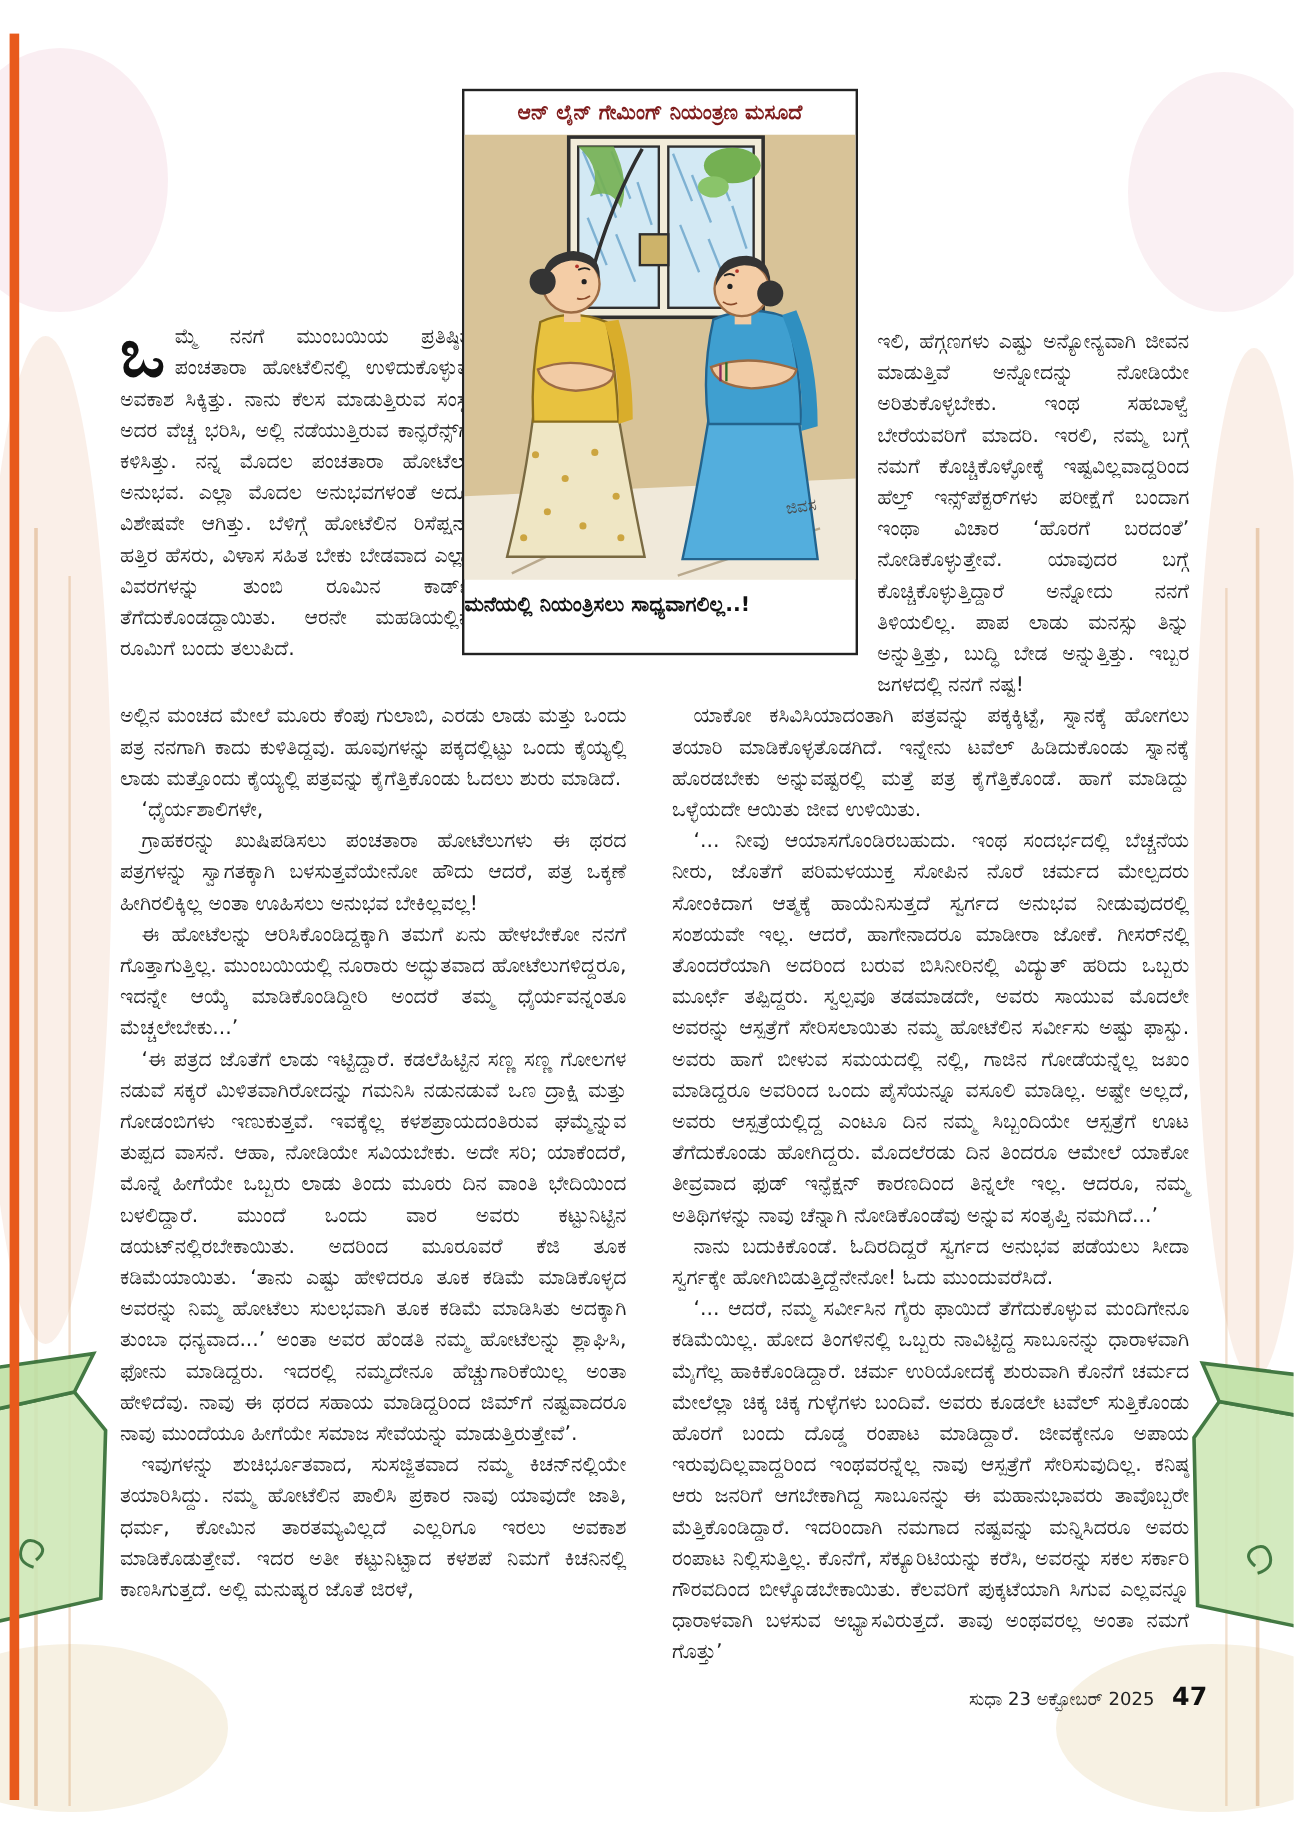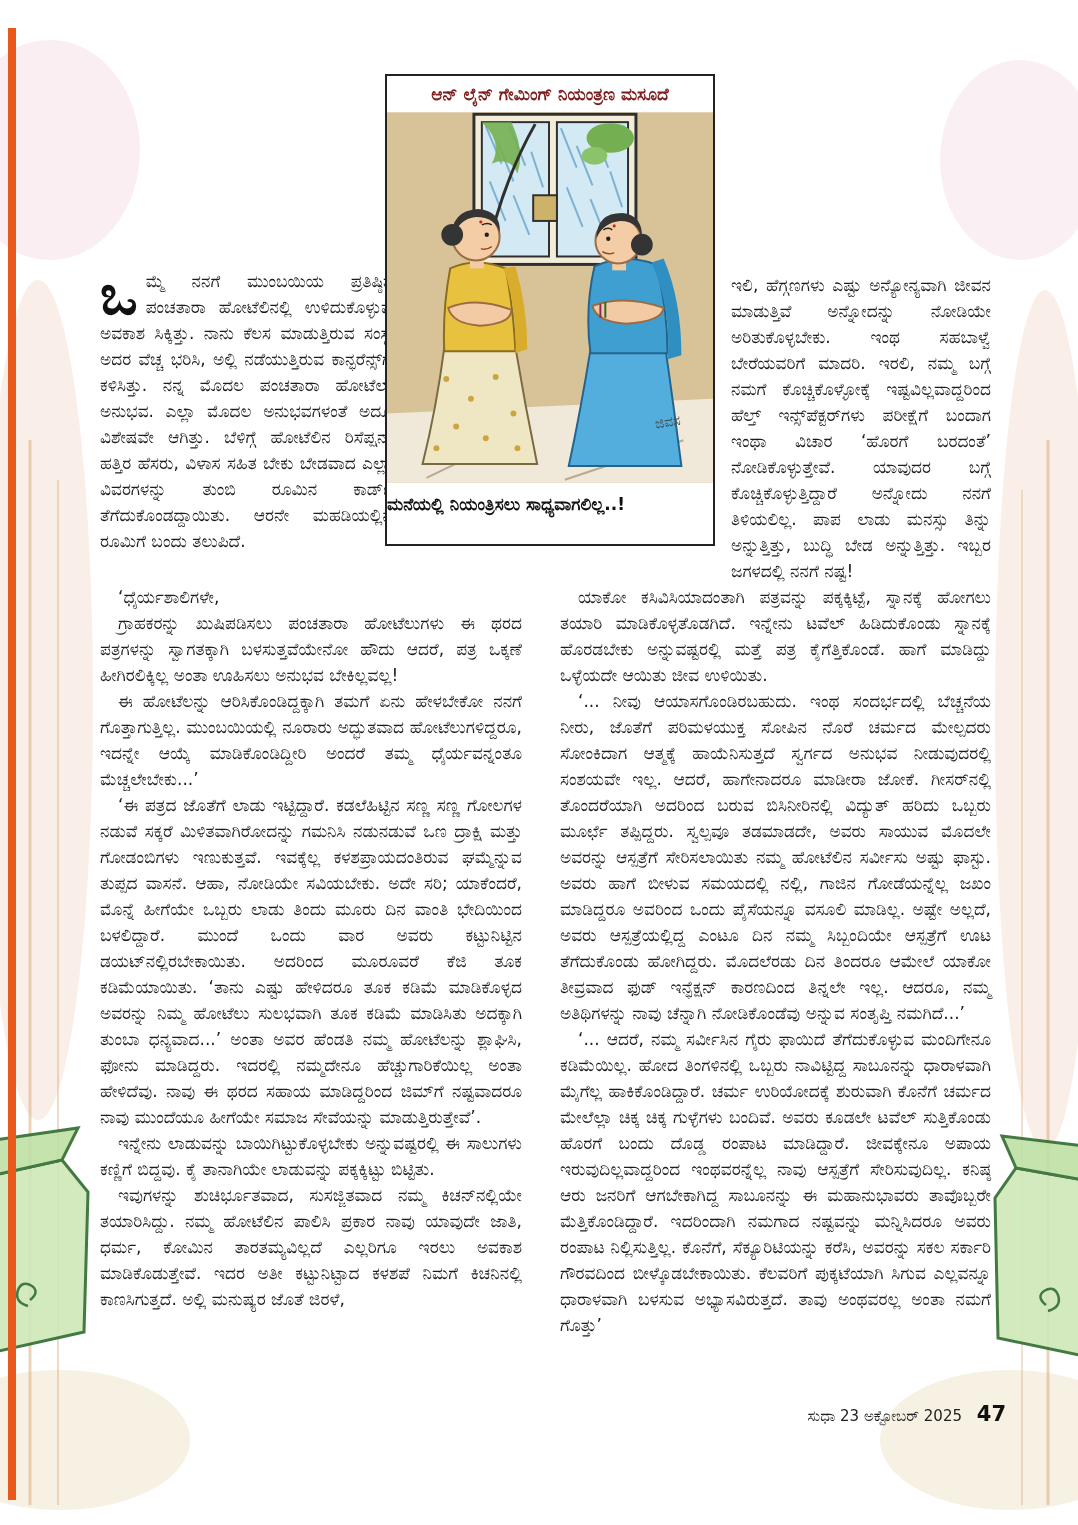--- a/index.html
+++ b/index.html
@@ -142,31 +142,32 @@
 
 <div class="article-text col-left-top">
   <p><span class="dropcap">ಒ</span><span>ಮ್ಮೆ ನನಗೆ ಮುಂಬಯಿಯ ಪ್ರತಿಷ್ಠಿತ ಪಂಚತಾರಾ ಹೋಟೆಲಿನಲ್ಲಿ ಉಳಿದುಕೊಳ್ಳುವ ಅವಕಾಶ ಸಿಕ್ಕಿತ್ತು. ನಾನು ಕೆಲಸ ಮಾಡುತ್ತಿರುವ ಸಂಸ್ಥೆ ಅದರ ವೆಚ್ಚ ಭರಿಸಿ, ಅಲ್ಲಿ ನಡೆಯುತ್ತಿರುವ ಕಾನ್ಫರೆನ್ಸ್‌ಗೆ ಕಳಿಸಿತ್ತು. ನನ್ನ ಮೊದಲ ಪಂಚತಾರಾ ಹೋಟೆಲ್ ಅನುಭವ. ಎಲ್ಲಾ ಮೊದಲ ಅನುಭವಗಳಂತೆ ಅದೂ ವಿಶೇಷವೇ ಆಗಿತ್ತು. ಬೆಳಿಗ್ಗೆ ಹೋಟೆಲಿನ ರಿಸೆಪ್ಷನ್ ಹತ್ತಿರ ಹೆಸರು, ವಿಳಾಸ ಸಹಿತ ಬೇಕು ಬೇಡವಾದ ಎಲ್ಲಾ ವಿವರಗಳನ್ನು ತುಂಬಿ ರೂಮಿನ ಕಾರ್ಡ್ ತೆಗೆದುಕೊಂಡದ್ದಾಯಿತು. ಆರನೇ ಮಹಡಿಯಲ್ಲಿನ ರೂಮಿಗೆ ಬಂದು ತಲುಪಿದೆ.</span></p>
 </div>
 
 <div class="article-text col-right-top">
   <p>ಇಲಿ, ಹೆಗ್ಗಣಗಳು ಎಷ್ಟು ಅನ್ಯೋನ್ಯವಾಗಿ ಜೀವನ ಮಾಡುತ್ತಿವೆ ಅನ್ನೋದನ್ನು ನೋಡಿಯೇ ಅರಿತುಕೊಳ್ಳಬೇಕು. ಇಂಥ ಸಹಬಾಳ್ವೆ ಬೇರೆಯವರಿಗೆ ಮಾದರಿ. ಇರಲಿ, ನಮ್ಮ ಬಗ್ಗೆ ನಮಗೆ ಕೊಚ್ಚಿಕೊಳ್ಳೋಕ್ಕೆ ಇಷ್ಟವಿಲ್ಲವಾದ್ದರಿಂದ ಹೆಲ್ತ್ ಇನ್ಸ್‌ಪೆಕ್ಟರ್‌ಗಳು ಪರೀಕ್ಷೆಗೆ ಬಂದಾಗ ಇಂಥಾ ವಿಚಾರ ‘ಹೊರಗೆ ಬರದಂತೆ’ ನೋಡಿಕೊಳ್ಳುತ್ತೇವೆ. ಯಾವುದರ ಬಗ್ಗೆ ಕೊಚ್ಚಿಕೊಳ್ಳುತ್ತಿದ್ದಾರೆ ಅನ್ನೋದು ನನಗೆ ತಿಳಿಯಲಿಲ್ಲ. ಪಾಪ ಲಾಡು ಮನಸ್ಸು ತಿನ್ನು ಅನ್ನುತ್ತಿತ್ತು, ಬುದ್ಧಿ ಬೇಡ ಅನ್ನುತ್ತಿತ್ತು. ಇಬ್ಬರ ಜಗಳದಲ್ಲಿ ನನಗೆ ನಷ್ಟ!</p>
 </div>
 
 <div class="article-text col-left-bottom">
+  <p>ಅಲ್ಲಿನ ಮಂಚದ ಮೇಲೆ ಮೂರು ಕೆಂಪು ಗುಲಾಬಿ, ಎರಡು ಲಾಡು ಮತ್ತು ಒಂದು ಪತ್ರ ನನಗಾಗಿ ಕಾದು ಕುಳಿತಿದ್ದವು. ಹೂವುಗಳನ್ನು ಪಕ್ಕದಲ್ಲಿಟ್ಟು ಒಂದು ಕೈಯ್ಯಲ್ಲಿ ಲಾಡು ಮತ್ತೊಂದು ಕೈಯ್ಯಲ್ಲಿ ಪತ್ರವನ್ನು ಕೈಗೆತ್ತಿಕೊಂಡು ಓದಲು ಶುರು ಮಾಡಿದೆ.</p>
   <p class="indent">‘ಧೈರ್ಯಶಾಲಿಗಳೇ,</p>
   <p class="indent">ಗ್ರಾಹಕರನ್ನು ಖುಷಿಪಡಿಸಲು ಪಂಚತಾರಾ ಹೋಟೆಲುಗಳು ಈ ಥರದ ಪತ್ರಗಳನ್ನು ಸ್ವಾಗತಕ್ಕಾಗಿ ಬಳಸುತ್ತವೆಯೇನೋ ಹೌದು ಆದರೆ, ಪತ್ರ ಒಕ್ಕಣೆ ಹೀಗಿರಲಿಕ್ಕಿಲ್ಲ ಅಂತಾ ಊಹಿಸಲು ಅನುಭವ ಬೇಕಿಲ್ಲವಲ್ಲ!</p>
   <p class="indent">ಈ ಹೋಟೆಲನ್ನು ಆರಿಸಿಕೊಂಡಿದ್ದಕ್ಕಾಗಿ ತಮಗೆ ಏನು ಹೇಳಬೇಕೋ ನನಗೆ ಗೊತ್ತಾಗುತ್ತಿಲ್ಲ. ಮುಂಬಯಿಯಲ್ಲಿ ನೂರಾರು ಅದ್ಭುತವಾದ ಹೋಟೆಲುಗಳಿದ್ದರೂ, ಇದನ್ನೇ ಆಯ್ಕೆ ಮಾಡಿಕೊಂಡಿದ್ದೀರಿ ಅಂದರೆ ತಮ್ಮ ಧೈರ್ಯವನ್ನಂತೂ ಮೆಚ್ಚಲೇಬೇಕು...’</p>
   <p class="indent">‘ಈ ಪತ್ರದ ಜೊತೆಗೆ ಲಾಡು ಇಟ್ಟಿದ್ದಾರೆ. ಕಡಲೆಹಿಟ್ಟಿನ ಸಣ್ಣ ಸಣ್ಣ ಗೋಲಗಳ ನಡುವೆ ಸಕ್ಕರೆ ಮಿಳಿತವಾಗಿರೋದನ್ನು ಗಮನಿಸಿ ನಡುನಡುವೆ ಒಣ ದ್ರಾಕ್ಷಿ ಮತ್ತು ಗೋಡಂಬಿಗಳು ಇಣುಕುತ್ತವೆ. ಇವಕ್ಕೆಲ್ಲ ಕಳಶಪ್ರಾಯದಂತಿರುವ ಘಮ್ಮೆನ್ನುವ ತುಪ್ಪದ ವಾಸನೆ. ಆಹಾ, ನೋಡಿಯೇ ಸವಿಯಬೇಕು. ಅದೇ ಸರಿ; ಯಾಕೆಂದರೆ, ಮೊನ್ನೆ ಹೀಗೆಯೇ ಒಬ್ಬರು ಲಾಡು ತಿಂದು ಮೂರು ದಿನ ವಾಂತಿ ಭೇದಿಯಿಂದ ಬಳಲಿದ್ದಾರೆ. ಮುಂದೆ ಒಂದು ವಾರ ಅವರು ಕಟ್ಟುನಿಟ್ಟಿನ ಡಯಟ್‌ನಲ್ಲಿರಬೇಕಾಯಿತು. ಅದರಿಂದ ಮೂರೂವರೆ ಕೆಜಿ ತೂಕ ಕಡಿಮೆಯಾಯಿತು. ‘ತಾನು ಎಷ್ಟು ಹೇಳಿದರೂ ತೂಕ ಕಡಿಮೆ ಮಾಡಿಕೊಳ್ಳದ ಅವರನ್ನು ನಿಮ್ಮ ಹೋಟೆಲು ಸುಲಭವಾಗಿ ತೂಕ ಕಡಿಮೆ ಮಾಡಿಸಿತು ಅದಕ್ಕಾಗಿ ತುಂಬಾ ಧನ್ಯವಾದ...’ ಅಂತಾ ಅವರ ಹೆಂಡತಿ ನಮ್ಮ ಹೋಟೆಲನ್ನು ಶ್ಲಾಘಿಸಿ, ಫೋನು ಮಾಡಿದ್ದರು. ಇದರಲ್ಲಿ ನಮ್ಮದೇನೂ ಹೆಚ್ಚುಗಾರಿಕೆಯಿಲ್ಲ ಅಂತಾ ಹೇಳಿದೆವು. ನಾವು ಈ ಥರದ ಸಹಾಯ ಮಾಡಿದ್ದರಿಂದ ಜಿಮ್‌ಗೆ ನಷ್ಟವಾದರೂ ನಾವು ಮುಂದೆಯೂ ಹೀಗೆಯೇ ಸಮಾಜ ಸೇವೆಯನ್ನು ಮಾಡುತ್ತಿರುತ್ತೇವೆ’.</p>
-  <p class="indent">ಇನ್ನೇನು ಲಾಡುವನ್ನು ಬಾಯಿಗಿಟ್ಟುಕೊಳ್ಳಬೇಕು ಅನ್ನುವಷ್ಟರಲ್ಲಿ ಈ ಸಾಲುಗಳು ಕಣ್ಣಿಗೆ ಬಿದ್ದವು. ಕೈ ತಾನಾಗಿಯೇ ಲಾಡುವನ್ನು ಪಕ್ಕಕ್ಕಿಟ್ಟು ಬಿಟ್ಟಿತು.</p>
   <p class="indent">ಇವುಗಳನ್ನು ಶುಚಿರ್ಭೂತವಾದ, ಸುಸಜ್ಜಿತವಾದ ನಮ್ಮ ಕಿಚನ್‌ನಲ್ಲಿಯೇ ತಯಾರಿಸಿದ್ದು. ನಮ್ಮ ಹೋಟೆಲಿನ ಪಾಲಿಸಿ ಪ್ರಕಾರ ನಾವು ಯಾವುದೇ ಜಾತಿ, ಧರ್ಮ, ಕೋಮಿನ ತಾರತಮ್ಯವಿಲ್ಲದೆ ಎಲ್ಲರಿಗೂ ಇರಲು ಅವಕಾಶ ಮಾಡಿಕೊಡುತ್ತೇವೆ. ಇದರ ಅತೀ ಕಟ್ಟುನಿಟ್ಟಾದ ಕಳಶಪೆ ನಿಮಗೆ ಕಿಚನಿನಲ್ಲಿ ಕಾಣಸಿಗುತ್ತದೆ. ಅಲ್ಲಿ ಮನುಷ್ಯರ ಜೊತೆ ಜಿರಳೆ,</p>
 </div>
 
 <div class="article-text col-right-bottom">
   <p class="indent">ಯಾಕೋ ಕಸಿವಿಸಿಯಾದಂತಾಗಿ ಪತ್ರವನ್ನು ಪಕ್ಕಕ್ಕಿಟ್ಟೆ, ಸ್ನಾನಕ್ಕೆ ಹೋಗಲು ತಯಾರಿ ಮಾಡಿಕೊಳ್ಳತೊಡಗಿದೆ. ಇನ್ನೇನು ಟವೆಲ್ ಹಿಡಿದುಕೊಂಡು ಸ್ನಾನಕ್ಕೆ ಹೊರಡಬೇಕು ಅನ್ನುವಷ್ಟರಲ್ಲಿ ಮತ್ತೆ ಪತ್ರ ಕೈಗೆತ್ತಿಕೊಂಡೆ. ಹಾಗೆ ಮಾಡಿದ್ದು ಒಳ್ಳೆಯದೇ ಆಯಿತು ಜೀವ ಉಳಿಯಿತು.</p>
   <p class="indent">‘... ನೀವು ಆಯಾಸಗೊಂಡಿರಬಹುದು. ಇಂಥ ಸಂದರ್ಭದಲ್ಲಿ ಬೆಚ್ಚನೆಯ ನೀರು, ಜೊತೆಗೆ ಪರಿಮಳಯುಕ್ತ ಸೋಪಿನ ನೊರೆ ಚರ್ಮದ ಮೇಲ್ಪದರು ಸೋಂಕಿದಾಗ ಆತ್ಮಕ್ಕೆ ಹಾಯೆನಿಸುತ್ತದೆ ಸ್ವರ್ಗದ ಅನುಭವ ನೀಡುವುದರಲ್ಲಿ ಸಂಶಯವೇ ಇಲ್ಲ. ಆದರೆ, ಹಾಗೇನಾದರೂ ಮಾಡೀರಾ ಜೋಕೆ. ಗೀಸರ್‌ನಲ್ಲಿ ತೊಂದರೆಯಾಗಿ ಅದರಿಂದ ಬರುವ ಬಿಸಿನೀರಿನಲ್ಲಿ ವಿದ್ಯುತ್ ಹರಿದು ಒಬ್ಬರು ಮೂರ್ಛೆ ತಪ್ಪಿದ್ದರು. ಸ್ವಲ್ಪವೂ ತಡಮಾಡದೇ, ಅವರು ಸಾಯುವ ಮೊದಲೇ ಅವರನ್ನು ಆಸ್ಪತ್ರೆಗೆ ಸೇರಿಸಲಾಯಿತು ನಮ್ಮ ಹೋಟೆಲಿನ ಸರ್ವೀಸು ಅಷ್ಟು ಫಾಸ್ಟು. ಅವರು ಹಾಗೆ ಬೀಳುವ ಸಮಯದಲ್ಲಿ ನಲ್ಲಿ, ಗಾಜಿನ ಗೋಡೆಯನ್ನೆಲ್ಲ ಜಖಂ ಮಾಡಿದ್ದರೂ ಅವರಿಂದ ಒಂದು ಪೈಸೆಯನ್ನೂ ವಸೂಲಿ ಮಾಡಿಲ್ಲ. ಅಷ್ಟೇ ಅಲ್ಲದೆ, ಅವರು ಆಸ್ಪತ್ರೆಯಲ್ಲಿದ್ದ ಎಂಟೂ ದಿನ ನಮ್ಮ ಸಿಬ್ಬಂದಿಯೇ ಆಸ್ಪತ್ರೆಗೆ ಊಟ ತೆಗೆದುಕೊಂಡು ಹೋಗಿದ್ದರು. ಮೊದಲೆರಡು ದಿನ ತಿಂದರೂ ಆಮೇಲೆ ಯಾಕೋ ತೀವ್ರವಾದ ಫುಡ್ ಇನ್ಫೆಕ್ಷನ್ ಕಾರಣದಿಂದ ತಿನ್ನಲೇ ಇಲ್ಲ. ಆದರೂ, ನಮ್ಮ ಅತಿಥಿಗಳನ್ನು ನಾವು ಚೆನ್ನಾಗಿ ನೋಡಿಕೊಂಡೆವು ಅನ್ನುವ ಸಂತೃಪ್ತಿ ನಮಗಿದೆ...’</p>
+  <p class="indent">ನಾನು ಬದುಕಿಕೊಂಡೆ. ಓದಿರದಿದ್ದರೆ ಸ್ವರ್ಗದ ಅನುಭವ ಪಡೆಯಲು ಸೀದಾ ಸ್ವರ್ಗಕ್ಕೇ ಹೋಗಿಬಿಡುತ್ತಿದ್ದೆನೇನೋ! ಓದು ಮುಂದುವರೆಸಿದೆ.</p>
   <p class="indent">‘... ಆದರೆ, ನಮ್ಮ ಸರ್ವೀಸಿನ ಗೈರು ಫಾಯಿದೆ ತೆಗೆದುಕೊಳ್ಳುವ ಮಂದಿಗೇನೂ ಕಡಿಮೆಯಿಲ್ಲ. ಹೋದ ತಿಂಗಳಿನಲ್ಲಿ ಒಬ್ಬರು ನಾವಿಟ್ಟಿದ್ದ ಸಾಬೂನನ್ನು ಧಾರಾಳವಾಗಿ ಮೈಗೆಲ್ಲ ಹಾಕಿಕೊಂಡಿದ್ದಾರೆ. ಚರ್ಮ ಉರಿಯೋದಕ್ಕೆ ಶುರುವಾಗಿ ಕೊನೆಗೆ ಚರ್ಮದ ಮೇಲೆಲ್ಲಾ ಚಿಕ್ಕ ಚಿಕ್ಕ ಗುಳ್ಳೆಗಳು ಬಂದಿವೆ. ಅವರು ಕೂಡಲೇ ಟವೆಲ್ ಸುತ್ತಿಕೊಂಡು ಹೊರಗೆ ಬಂದು ದೊಡ್ಡ ರಂಪಾಟ ಮಾಡಿದ್ದಾರೆ. ಜೀವಕ್ಕೇನೂ ಅಪಾಯ ಇರುವುದಿಲ್ಲವಾದ್ದರಿಂದ ಇಂಥವರನ್ನೆಲ್ಲ ನಾವು ಆಸ್ಪತ್ರೆಗೆ ಸೇರಿಸುವುದಿಲ್ಲ. ಕನಿಷ್ಠ ಆರು ಜನರಿಗೆ ಆಗಬೇಕಾಗಿದ್ದ ಸಾಬೂನನ್ನು ಈ ಮಹಾನುಭಾವರು ತಾವೊಬ್ಬರೇ ಮೆತ್ತಿಕೊಂಡಿದ್ದಾರೆ. ಇದರಿಂದಾಗಿ ನಮಗಾದ ನಷ್ಟವನ್ನು ಮನ್ನಿಸಿದರೂ ಅವರು ರಂಪಾಟ ನಿಲ್ಲಿಸುತ್ತಿಲ್ಲ. ಕೊನೆಗೆ, ಸೆಕ್ಯೂರಿಟಿಯನ್ನು ಕರೆಸಿ, ಅವರನ್ನು ಸಕಲ ಸರ್ಕಾರಿ ಗೌರವದಿಂದ ಬೀಳ್ಕೊಡಬೇಕಾಯಿತು. ಕೆಲವರಿಗೆ ಪುಕ್ಕಟೆಯಾಗಿ ಸಿಗುವ ಎಲ್ಲವನ್ನೂ ಧಾರಾಳವಾಗಿ ಬಳಸುವ ಅಭ್ಯಾಸವಿರುತ್ತದೆ. ತಾವು ಅಂಥವರಲ್ಲ ಅಂತಾ ನಮಗೆ ಗೊತ್ತು’</p>
 </div>
 
 <div class="footer">
   <span>ಸುಧಾ</span>
   <span>23 ಅಕ್ಟೋಬರ್ 2025</span>
   <span class="pageno">47</span>
 </div>
 
 </body></html>

